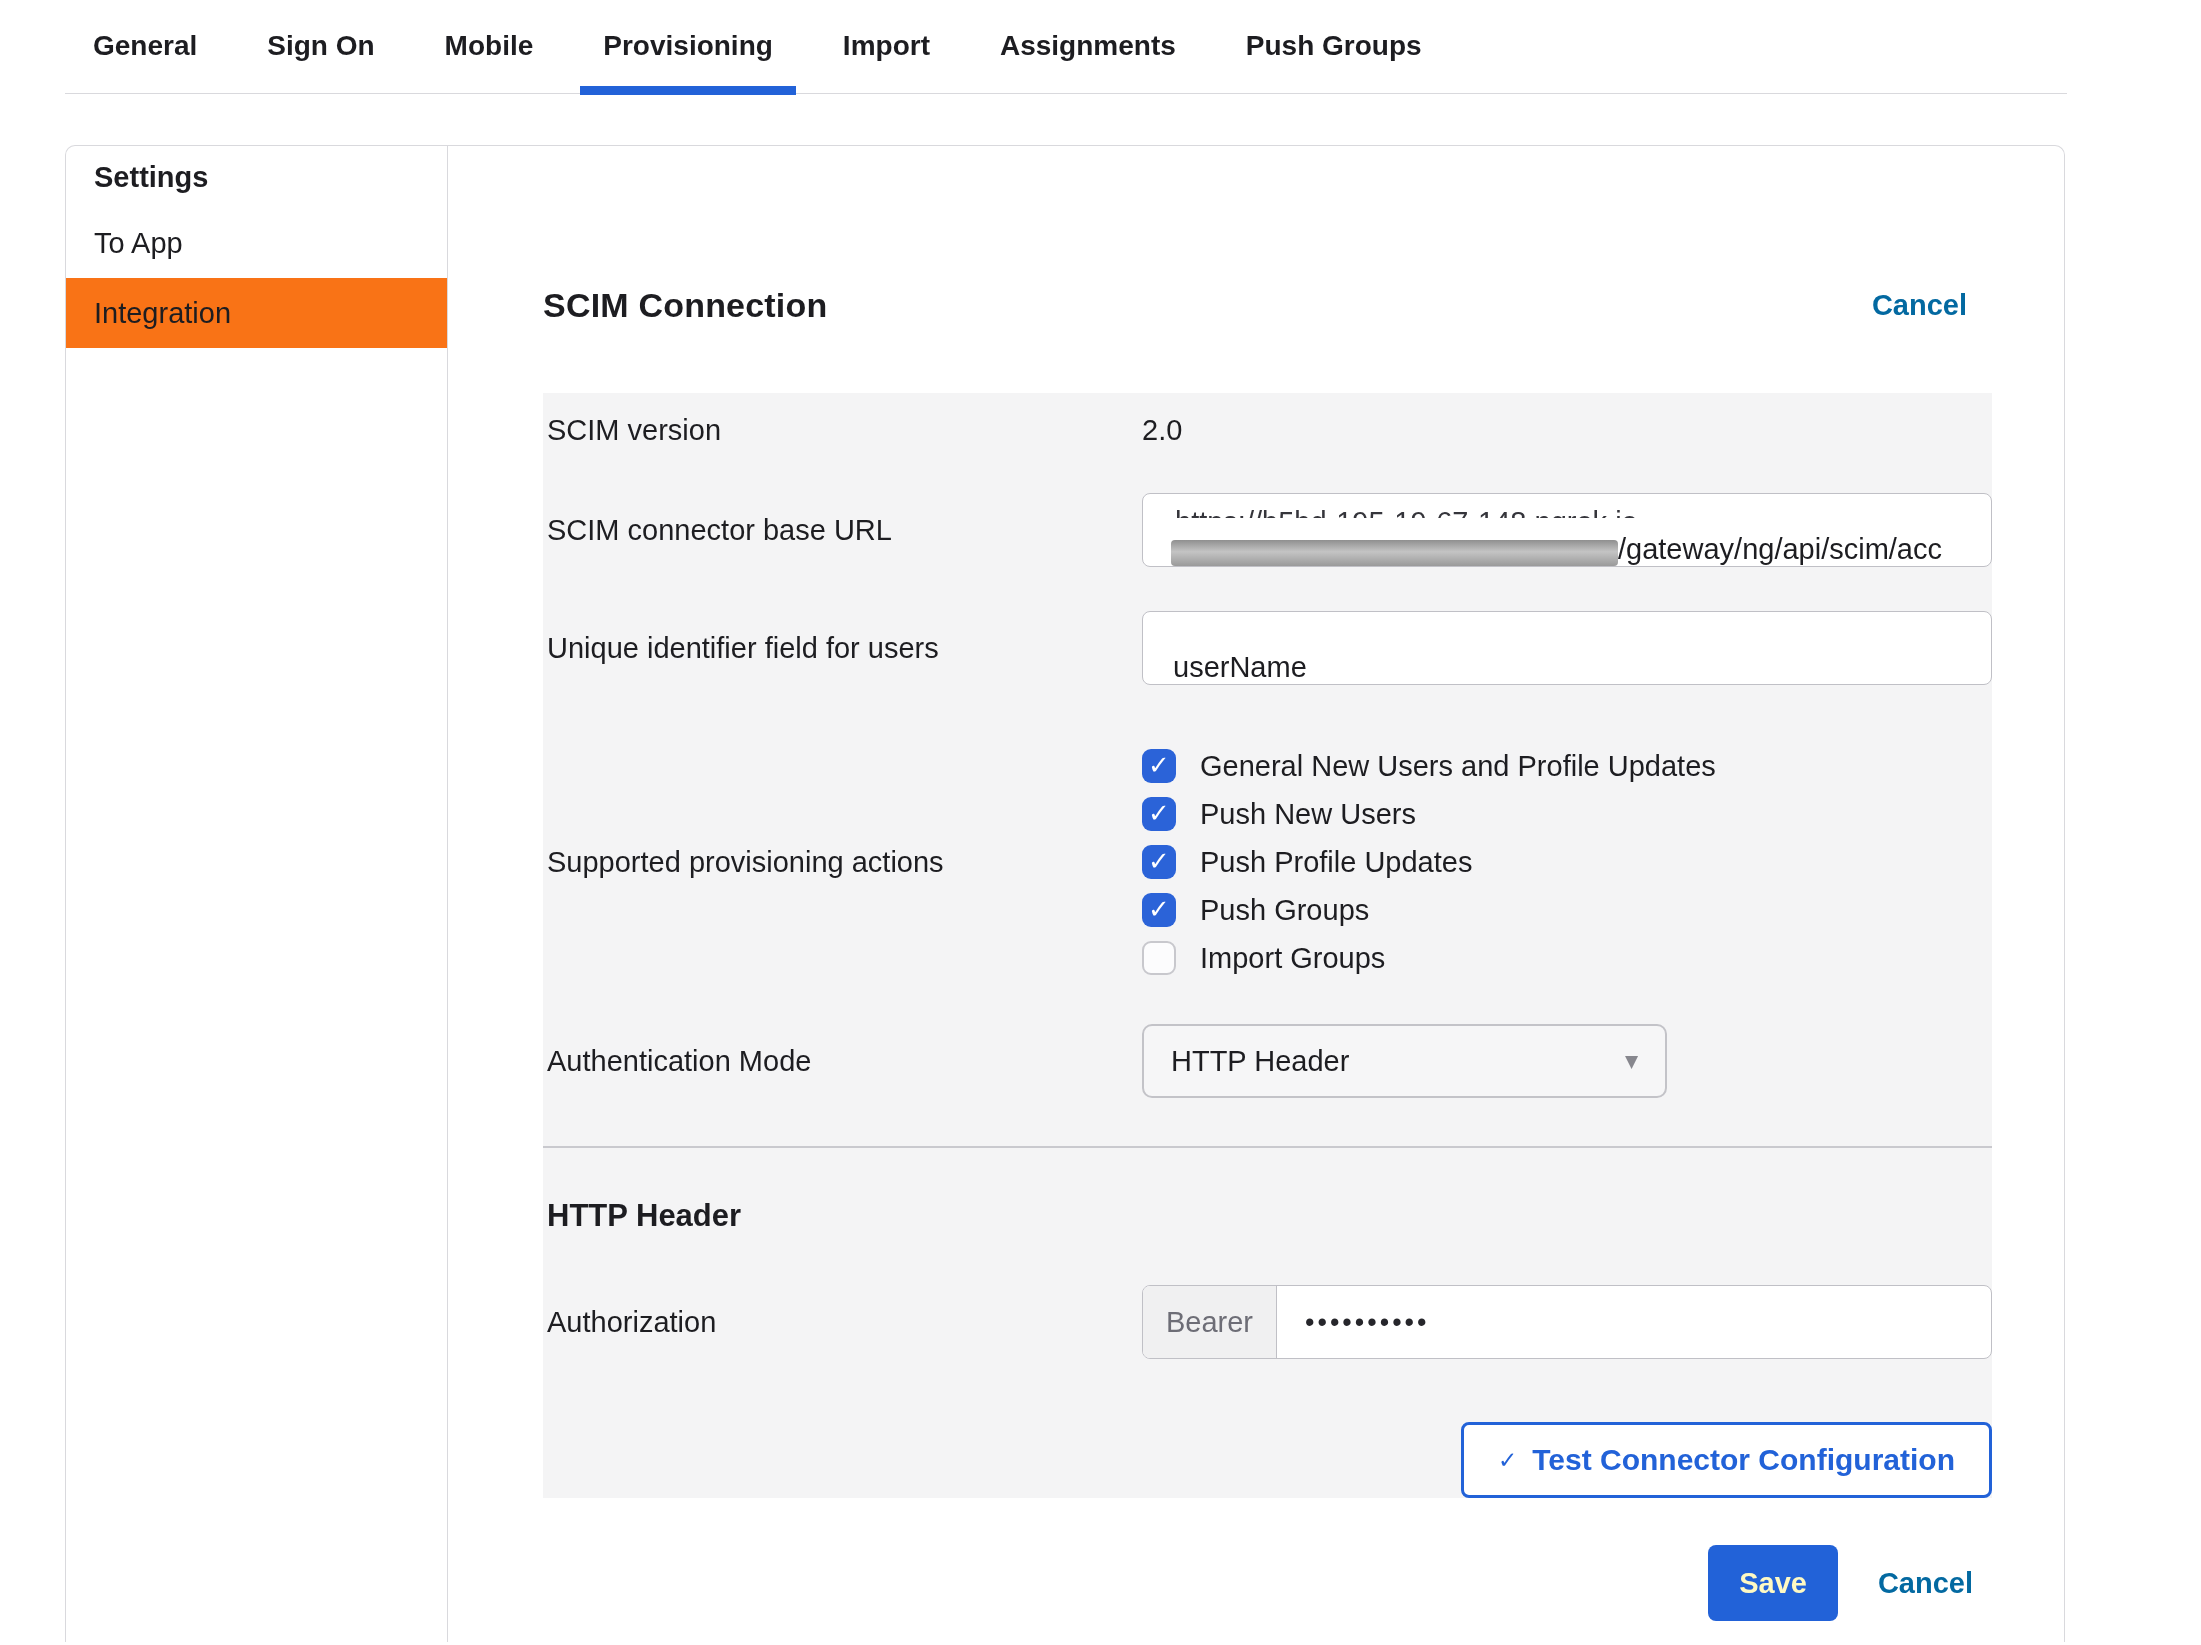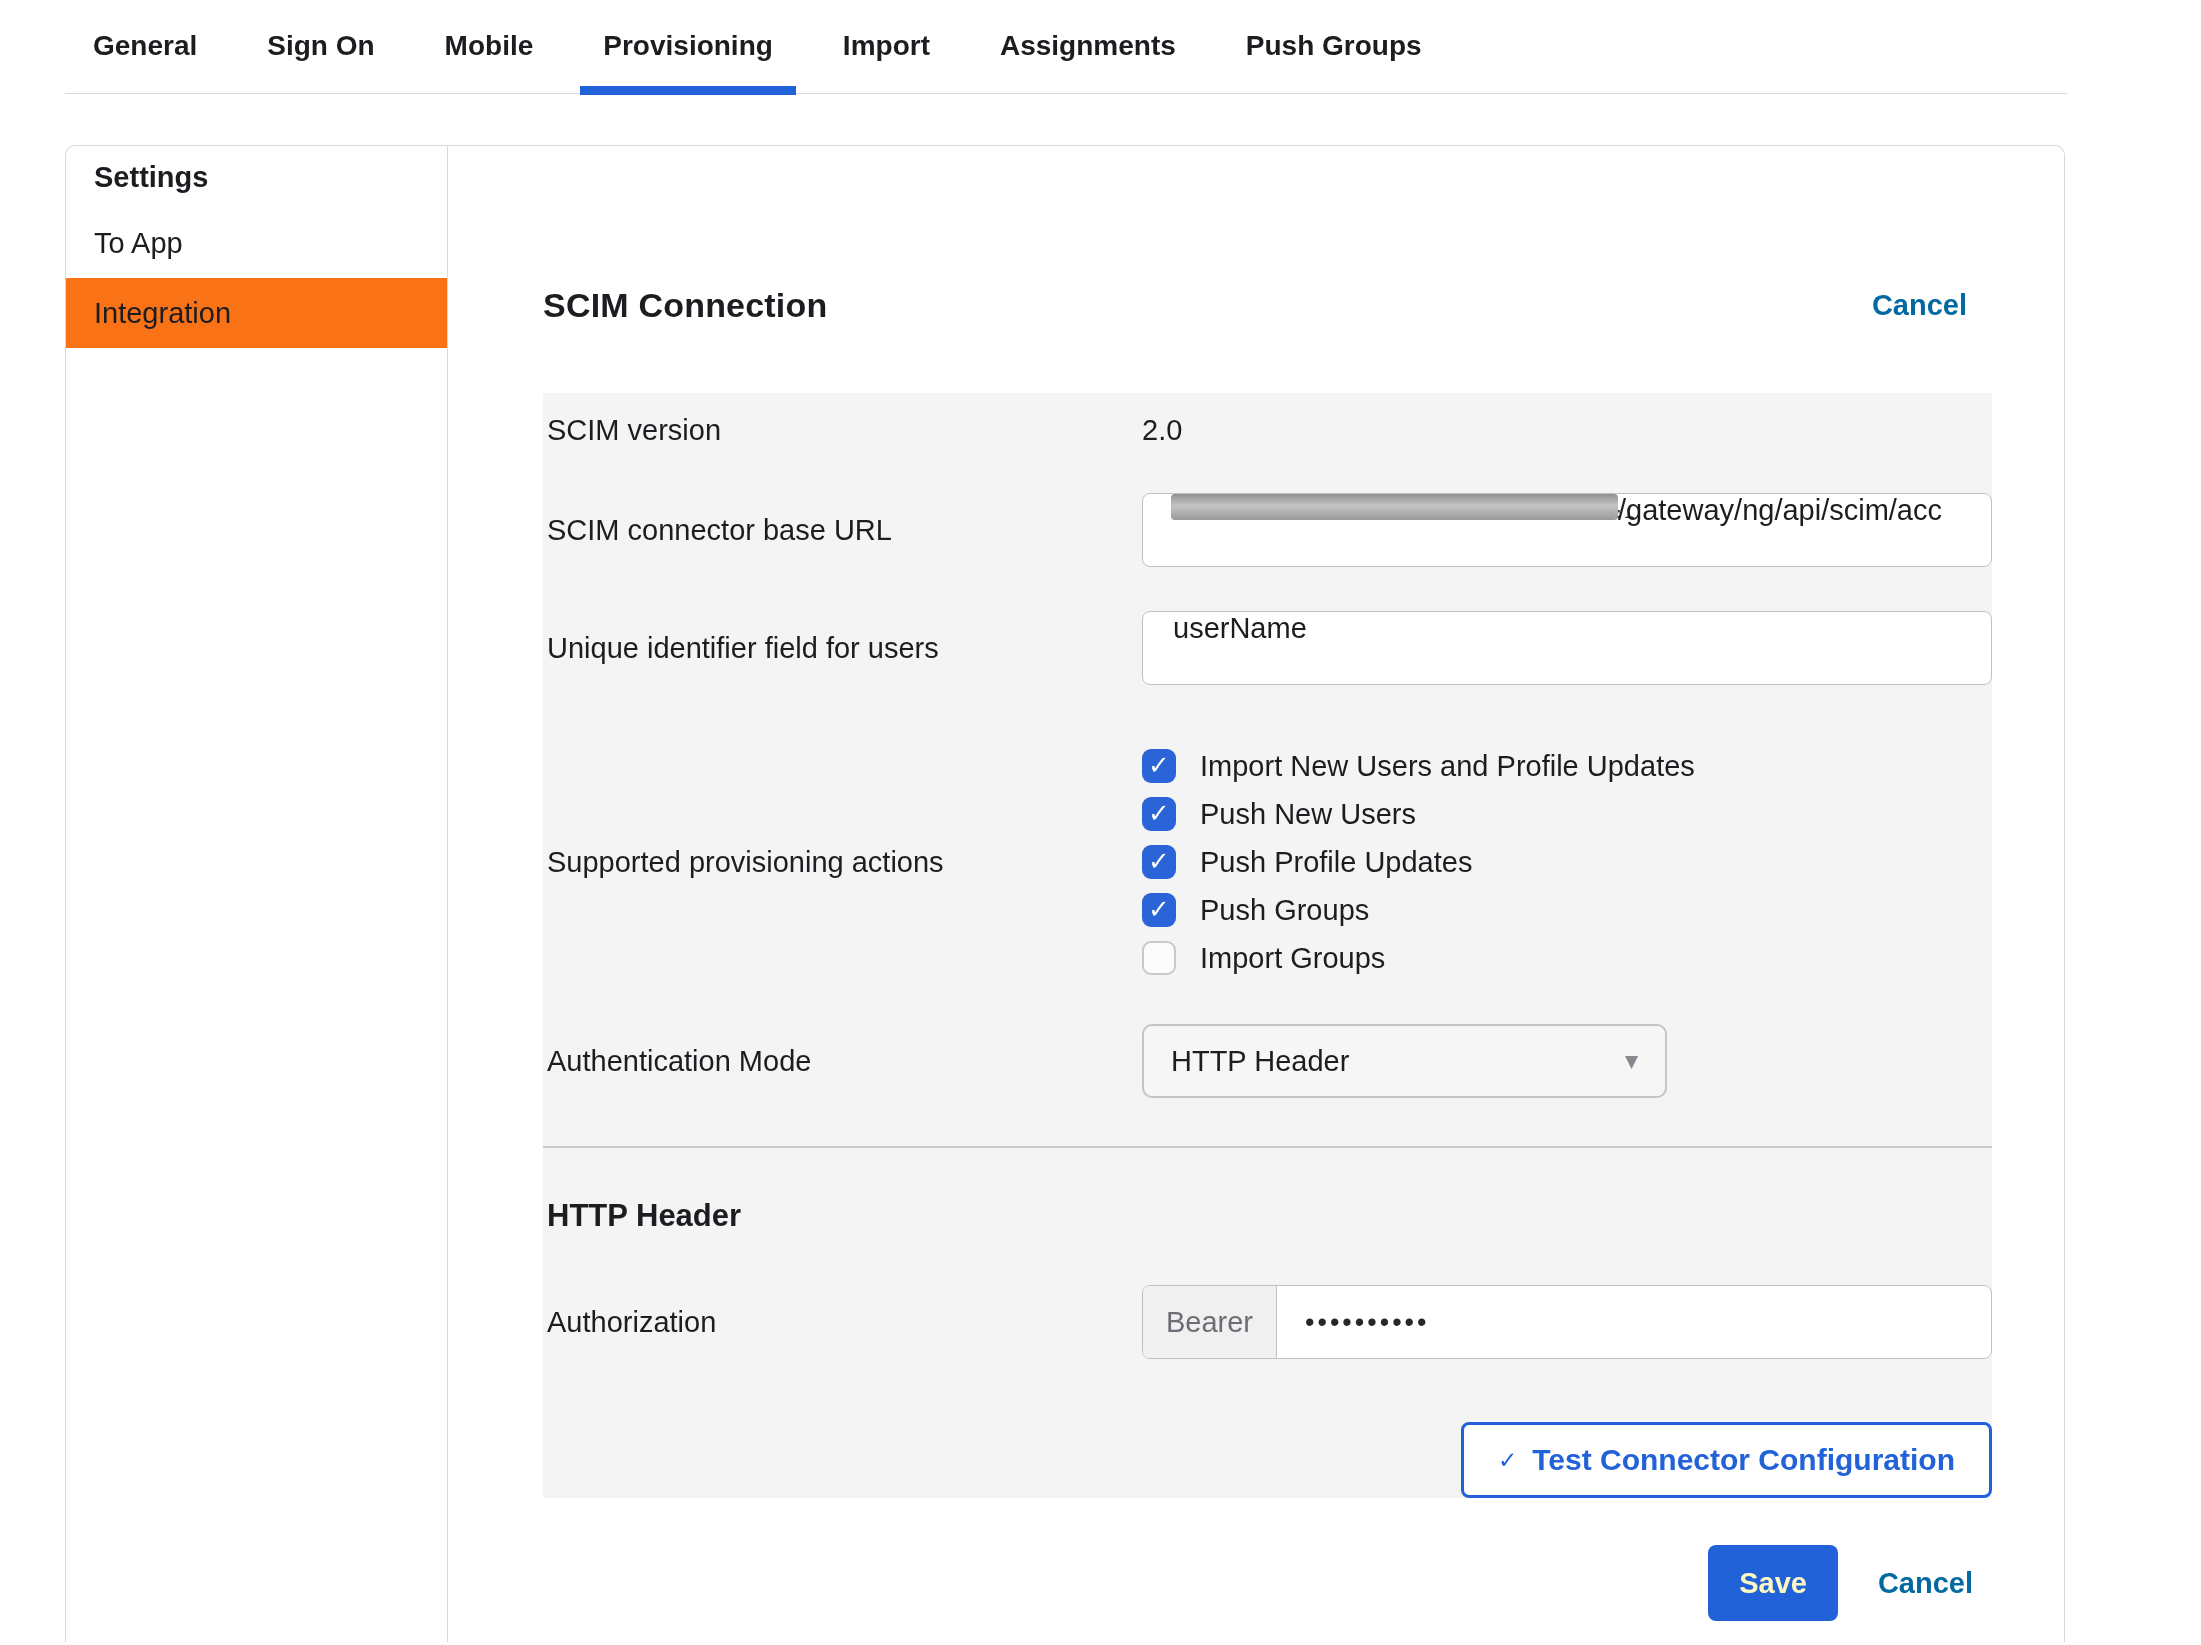--- a/index.html
+++ b/index.html
@@ -106,21 +106,21 @@
   .row-authz   { margin-bottom: 63px; }
   .static-value { font-size: 29px; }
 
   .field-input {
     width: 852px;
     height: 74px;
     background: #ffffff;
     border: 1px solid #c0c0c6;
     border-radius: 8px;
     display: flex;
-    align-items: flex-start;
+    align-items: flex-end;
     overflow: hidden;
     white-space: nowrap;
     font-size: 29px;
   }
   .url-input { position: relative; }
   .peek {
     position: absolute;
     left: 32px; top: 12px;
     height: 12px;
     overflow: hidden;
@@ -313,21 +313,21 @@
         </div>
       </div>
 
       <div class="row row-actions">
         <div class="lbl">Supported provisioning actions</div>
         <div class="opts">
           <div class="opt">
             <span class="checkbox checked">
                 <span class="tick">✓</span>
               </span>
-            <span class="opt-label">Import New Users and Profile Updates</span>
+            <span class="opt-label">General New Users and Profile Updates</span>
           </div>
           <div class="opt">
             <span class="checkbox checked">
                 <span class="tick">✓</span>
               </span>
             <span class="opt-label">Push New Users</span>
           </div>
           <div class="opt">
             <span class="checkbox checked">
                 <span class="tick">✓</span>

